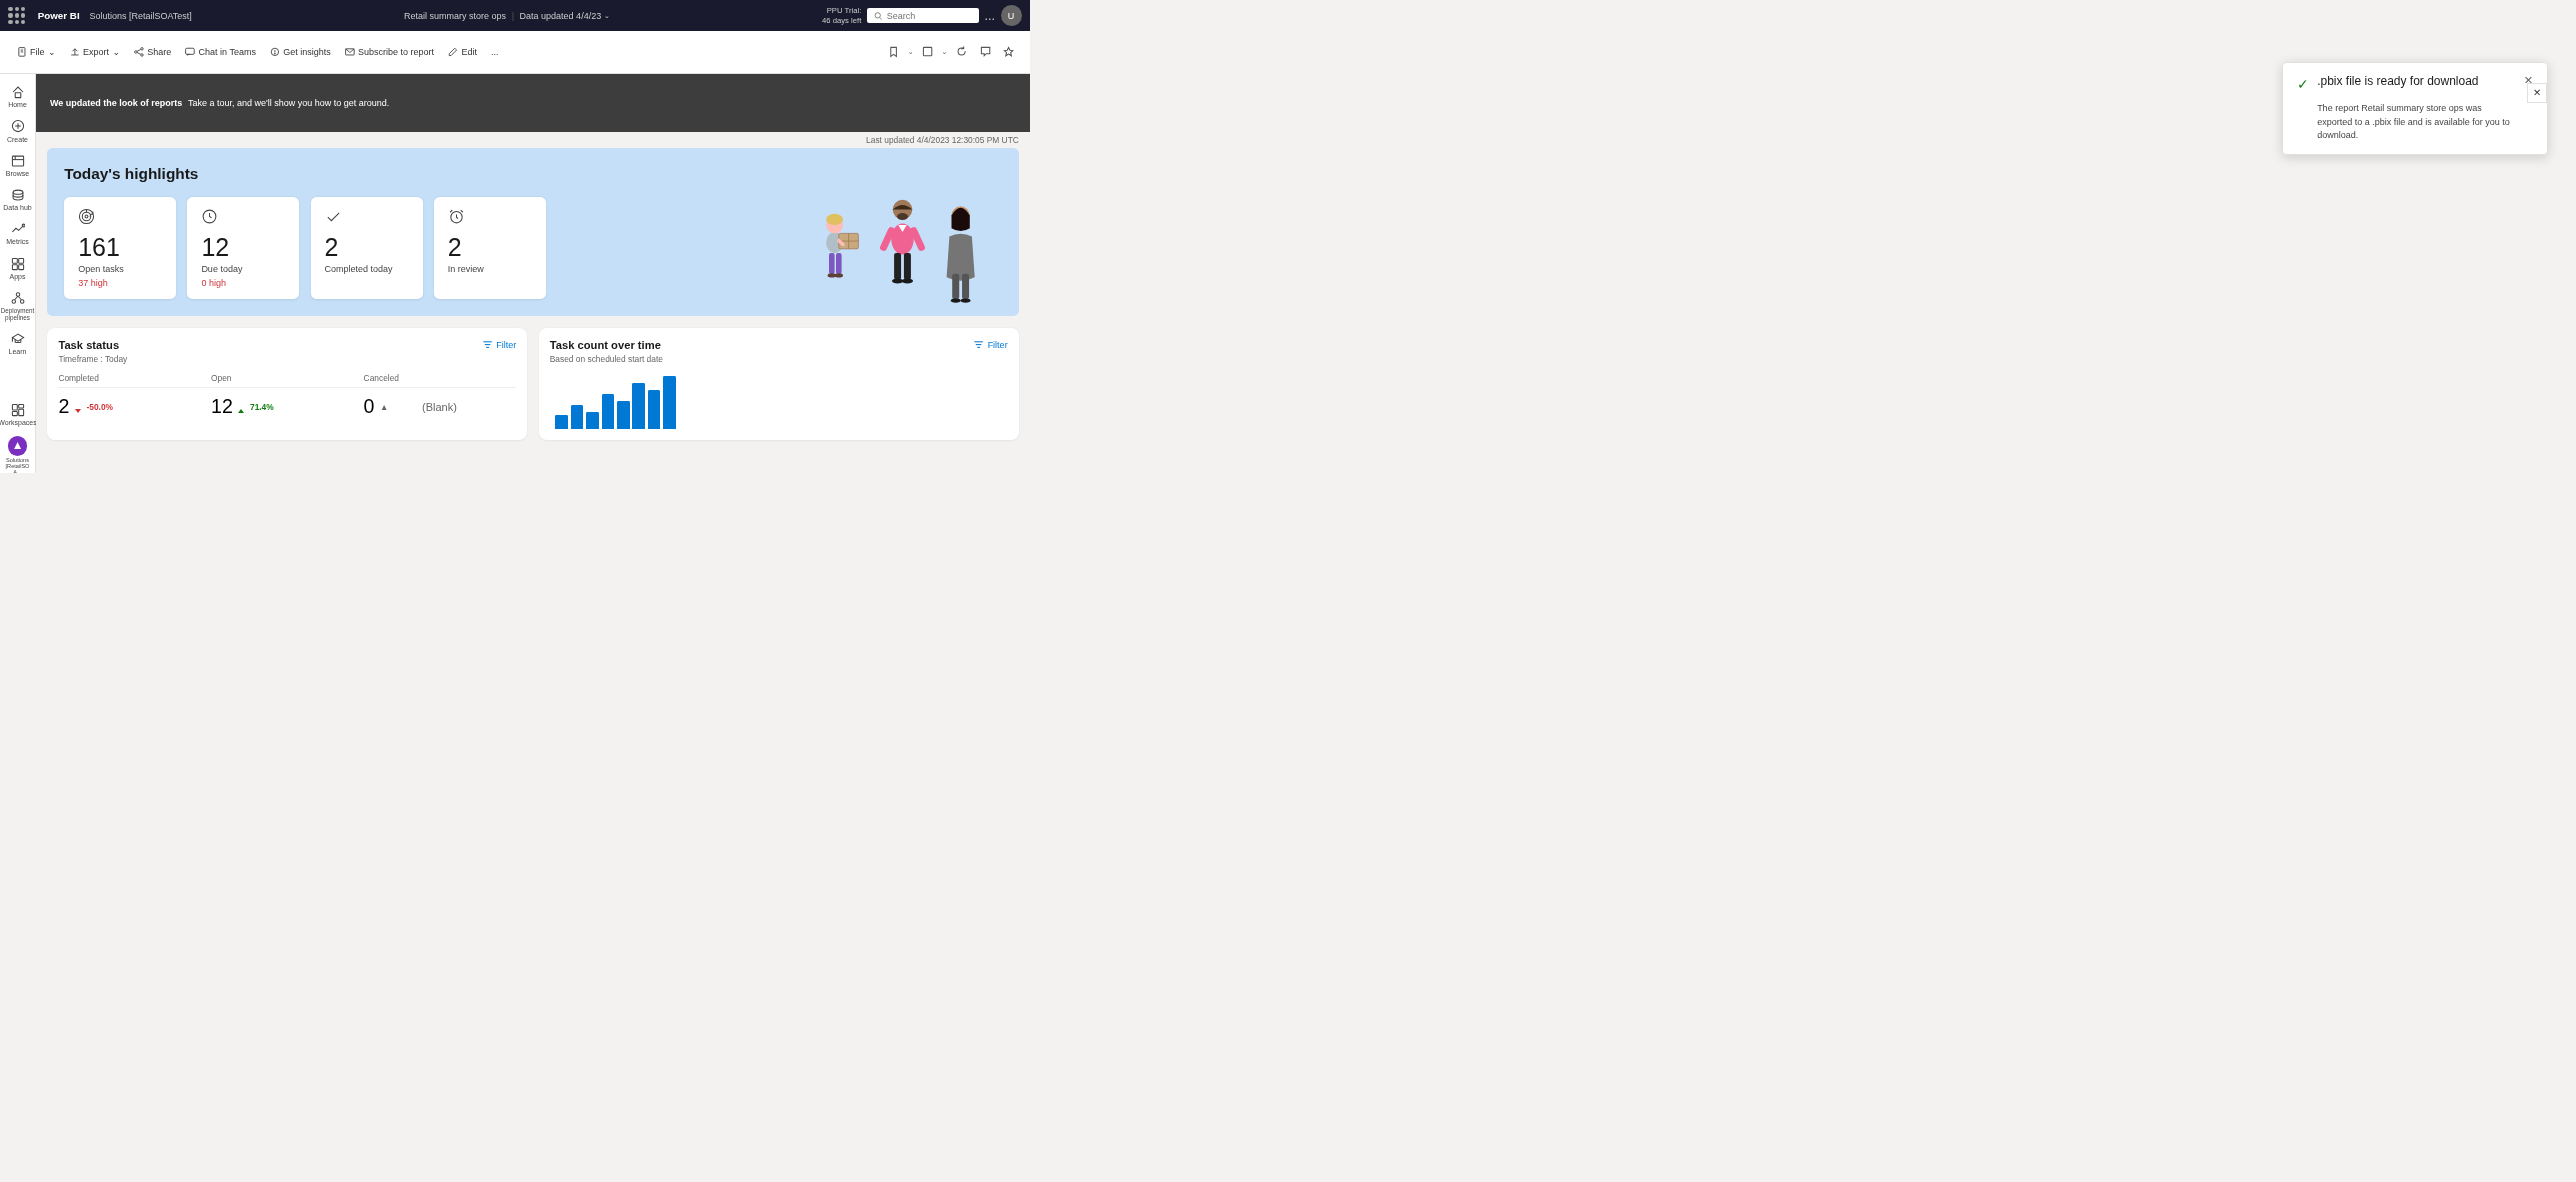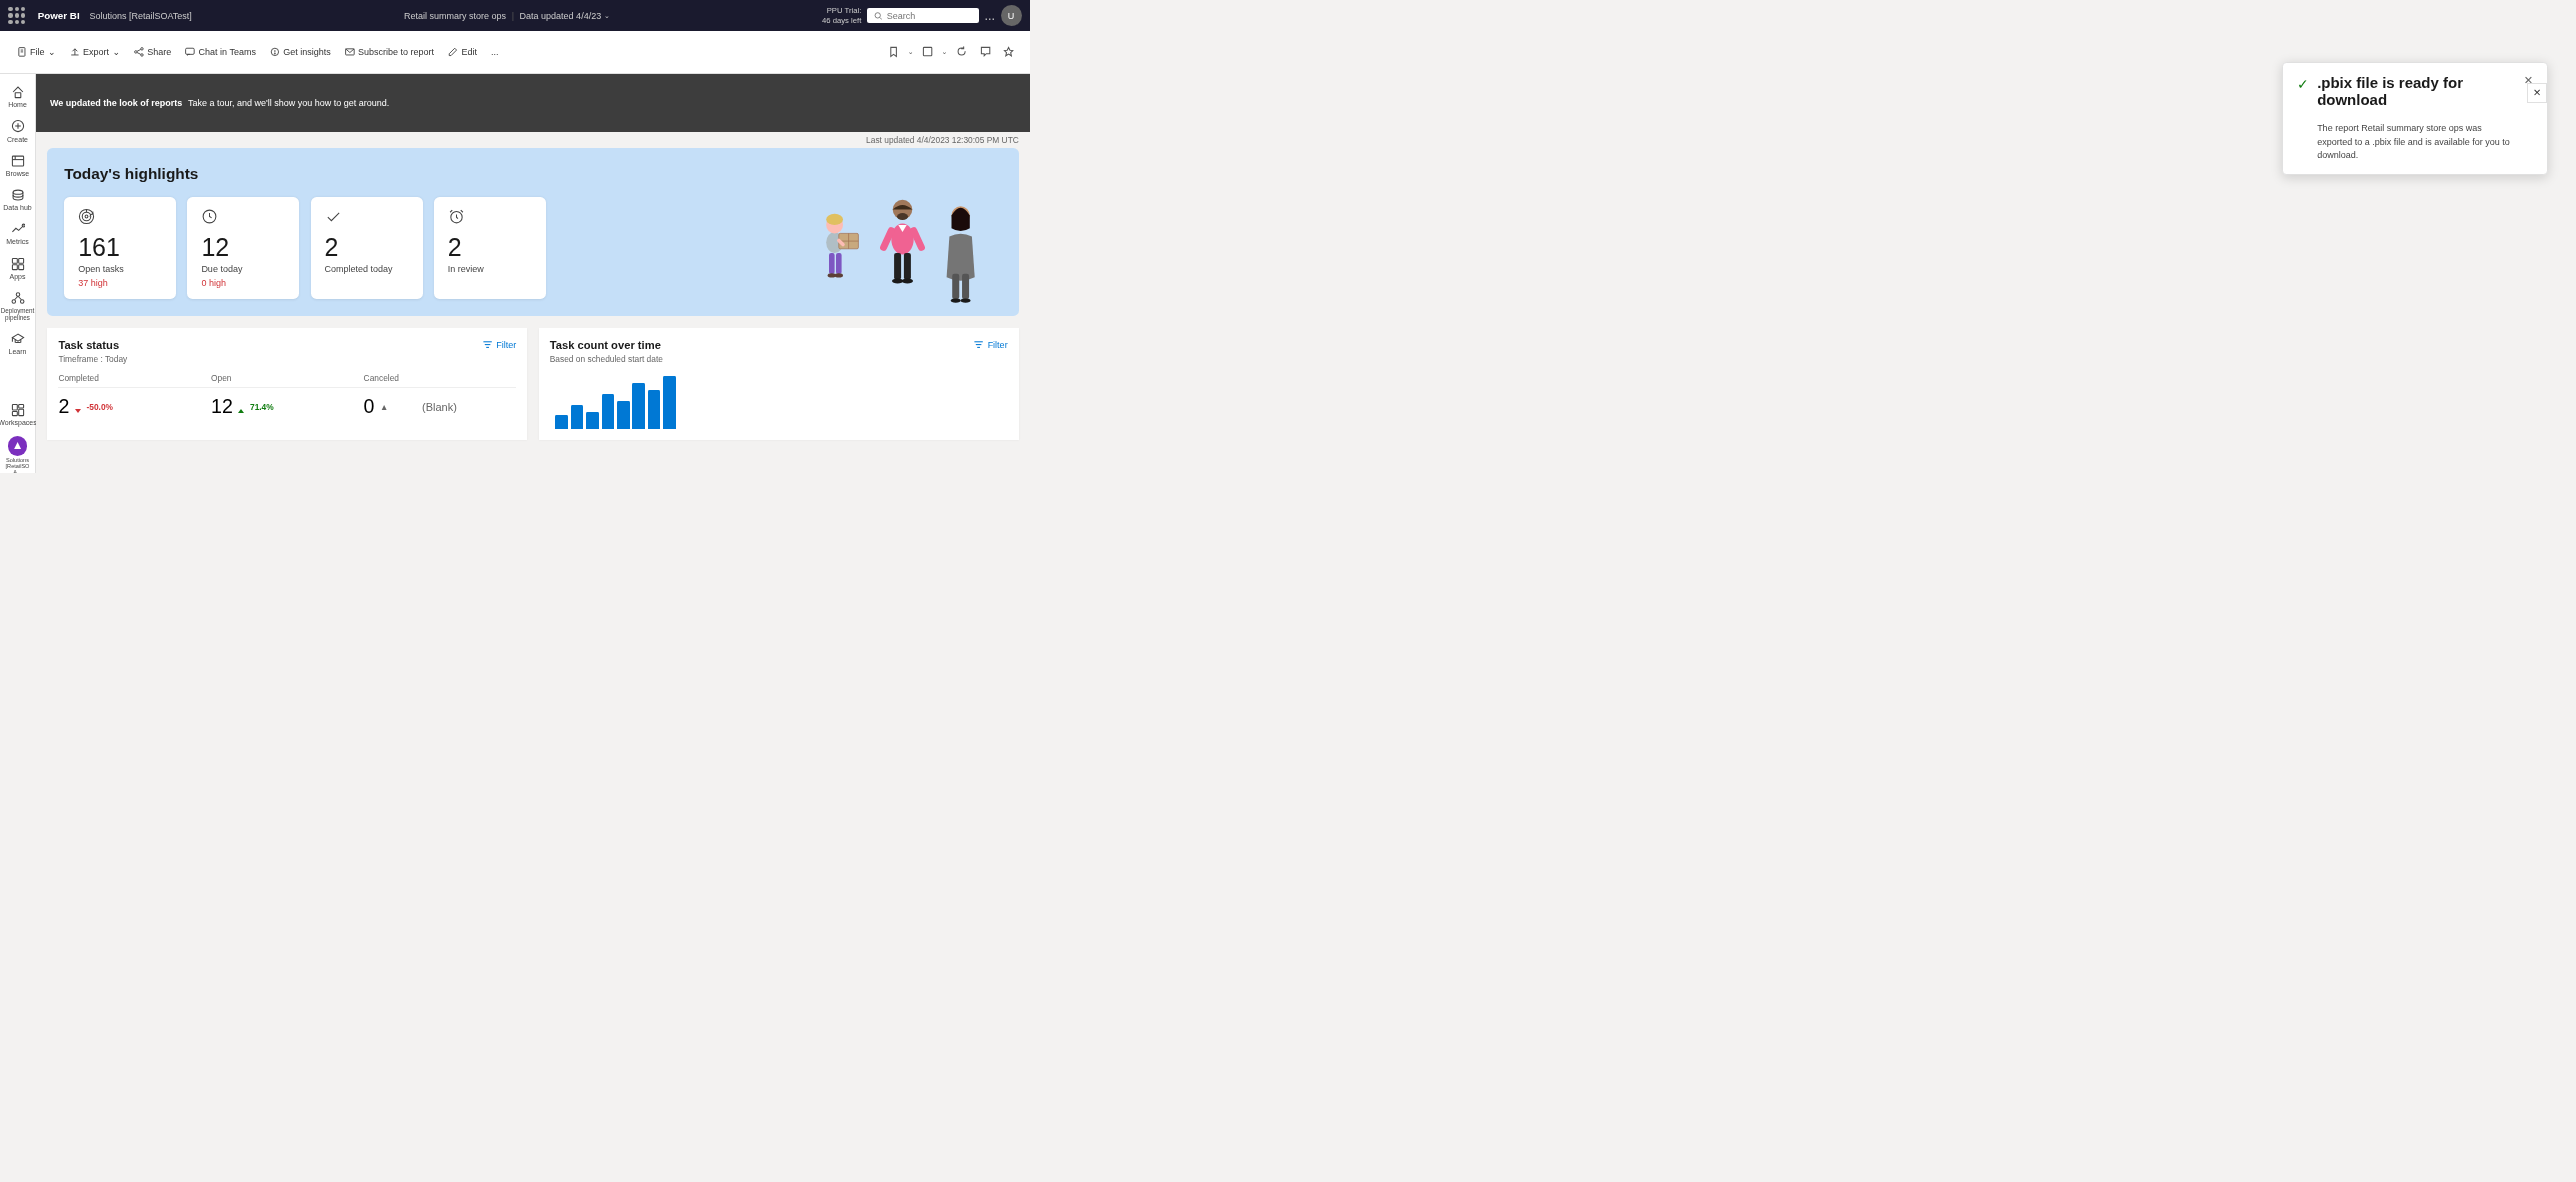--- a/index.html
+++ b/index.html
@@ -88,21 +88,21 @@
     .highlight-card-number { font-size: 25px; font-weight: 300; color: #1a1a1a; line-height: 1; }
     .highlight-card-label { font-size: 9px; color: #444; }
     .highlight-card-sub { font-size: 9px; color: #d13438; font-weight: 500; }
     .highlight-card-sub.zero { color: #d13438; }
     .illustration {
       position: absolute; right: 28px; bottom: 0; display: flex; align-items: flex-end; gap: 0;
     }
 
     
     .task-sections { display: grid; grid-template-columns: 1fr 1fr; gap: 11.2px; }
-    .task-card { background: #fff; border-radius: 0; padding: 11.2px; box-shadow: 0 0.7px 2.1px rgba(0,0,0,0.06); }
+    .task-card { background: #fff; border-radius: 8px; padding: 11.2px; box-shadow: 0 0.7px 2.1px rgba(0,0,0,0.06); }
     .task-card-header { display: flex; align-items: center; justify-content: space-between; margin-bottom: 2.8px; }
     .task-card-title { font-size: 11.2px; font-weight: 600; color: #1a1a1a; }
     .filter-btn { display: flex; align-items: center; gap: 3.5px; color: #0078d4; font-size: 9px; cursor: pointer; }
     .task-card-sub { font-size: 8.4px; color: #666; margin-bottom: 9.8px; }
     .task-table-header { display: flex; font-size: 8.4px; color: #666; padding-bottom: 4.2px; border-bottom: 0.7px solid #eee; }
     .task-col { flex: 1; }
     .task-col-open { flex: 1; }
     .task-col-canceled { flex: 1; }
     .task-values { display: flex; font-size: 19.6px; font-weight: 300; padding-top: 7px; }
     .task-value { flex: 1; display: flex; align-items: center; gap: 5.6px; }
@@ -113,21 +113,21 @@
     .triangle-up { display: inline-block; width: 0; height: 0; border-left: 3.5px solid transparent; border-right: 3.5px solid transparent; border-bottom: 4.9px solid #107c10; }
 
     
     .notification-popup {
       position: fixed; top: 62px; right: 28px; background: #fff; border: 0.7px solid #e0e0e0;
       border-radius: 4.2px; box-shadow: 0 2.8px 11.2px rgba(0,0,0,0.15); width: 266px; z-index: 1000;
       padding: 11.2px 14px;
     }
     .notif-header { display: flex; align-items: flex-start; gap: 8.4px; }
     .notif-check { color: #107c10; font-size: 14px; margin-top: 1.4px; }
-    .notif-title { font-size: 15px; font-weight: 700; color: #1a1a1a; }
+    .notif-title { font-size: 12px; font-weight: 400; color: #1a1a1a; }
     .notif-body { font-size: 9px; color: #444; margin-top: 14px; line-height: 1.5; }
     .notif-close { margin-left: auto; cursor: pointer; font-size: 11.2px; color: #666; }
     .notif-close2 {
       position: absolute; top: 70px; right: 29px; background: #fff; border: 0.7px solid #e0e0e0;
       width: 19.6px; height: 19.6px; display: flex; align-items: center; justify-content: center;
       cursor: pointer; font-size: 9.8px; color: #333; z-index: 1001;
     }
 
     
     .chart-stub { height: 56px; display: flex; align-items: flex-end; gap: 2.8px; padding: 0 5.6px; }

